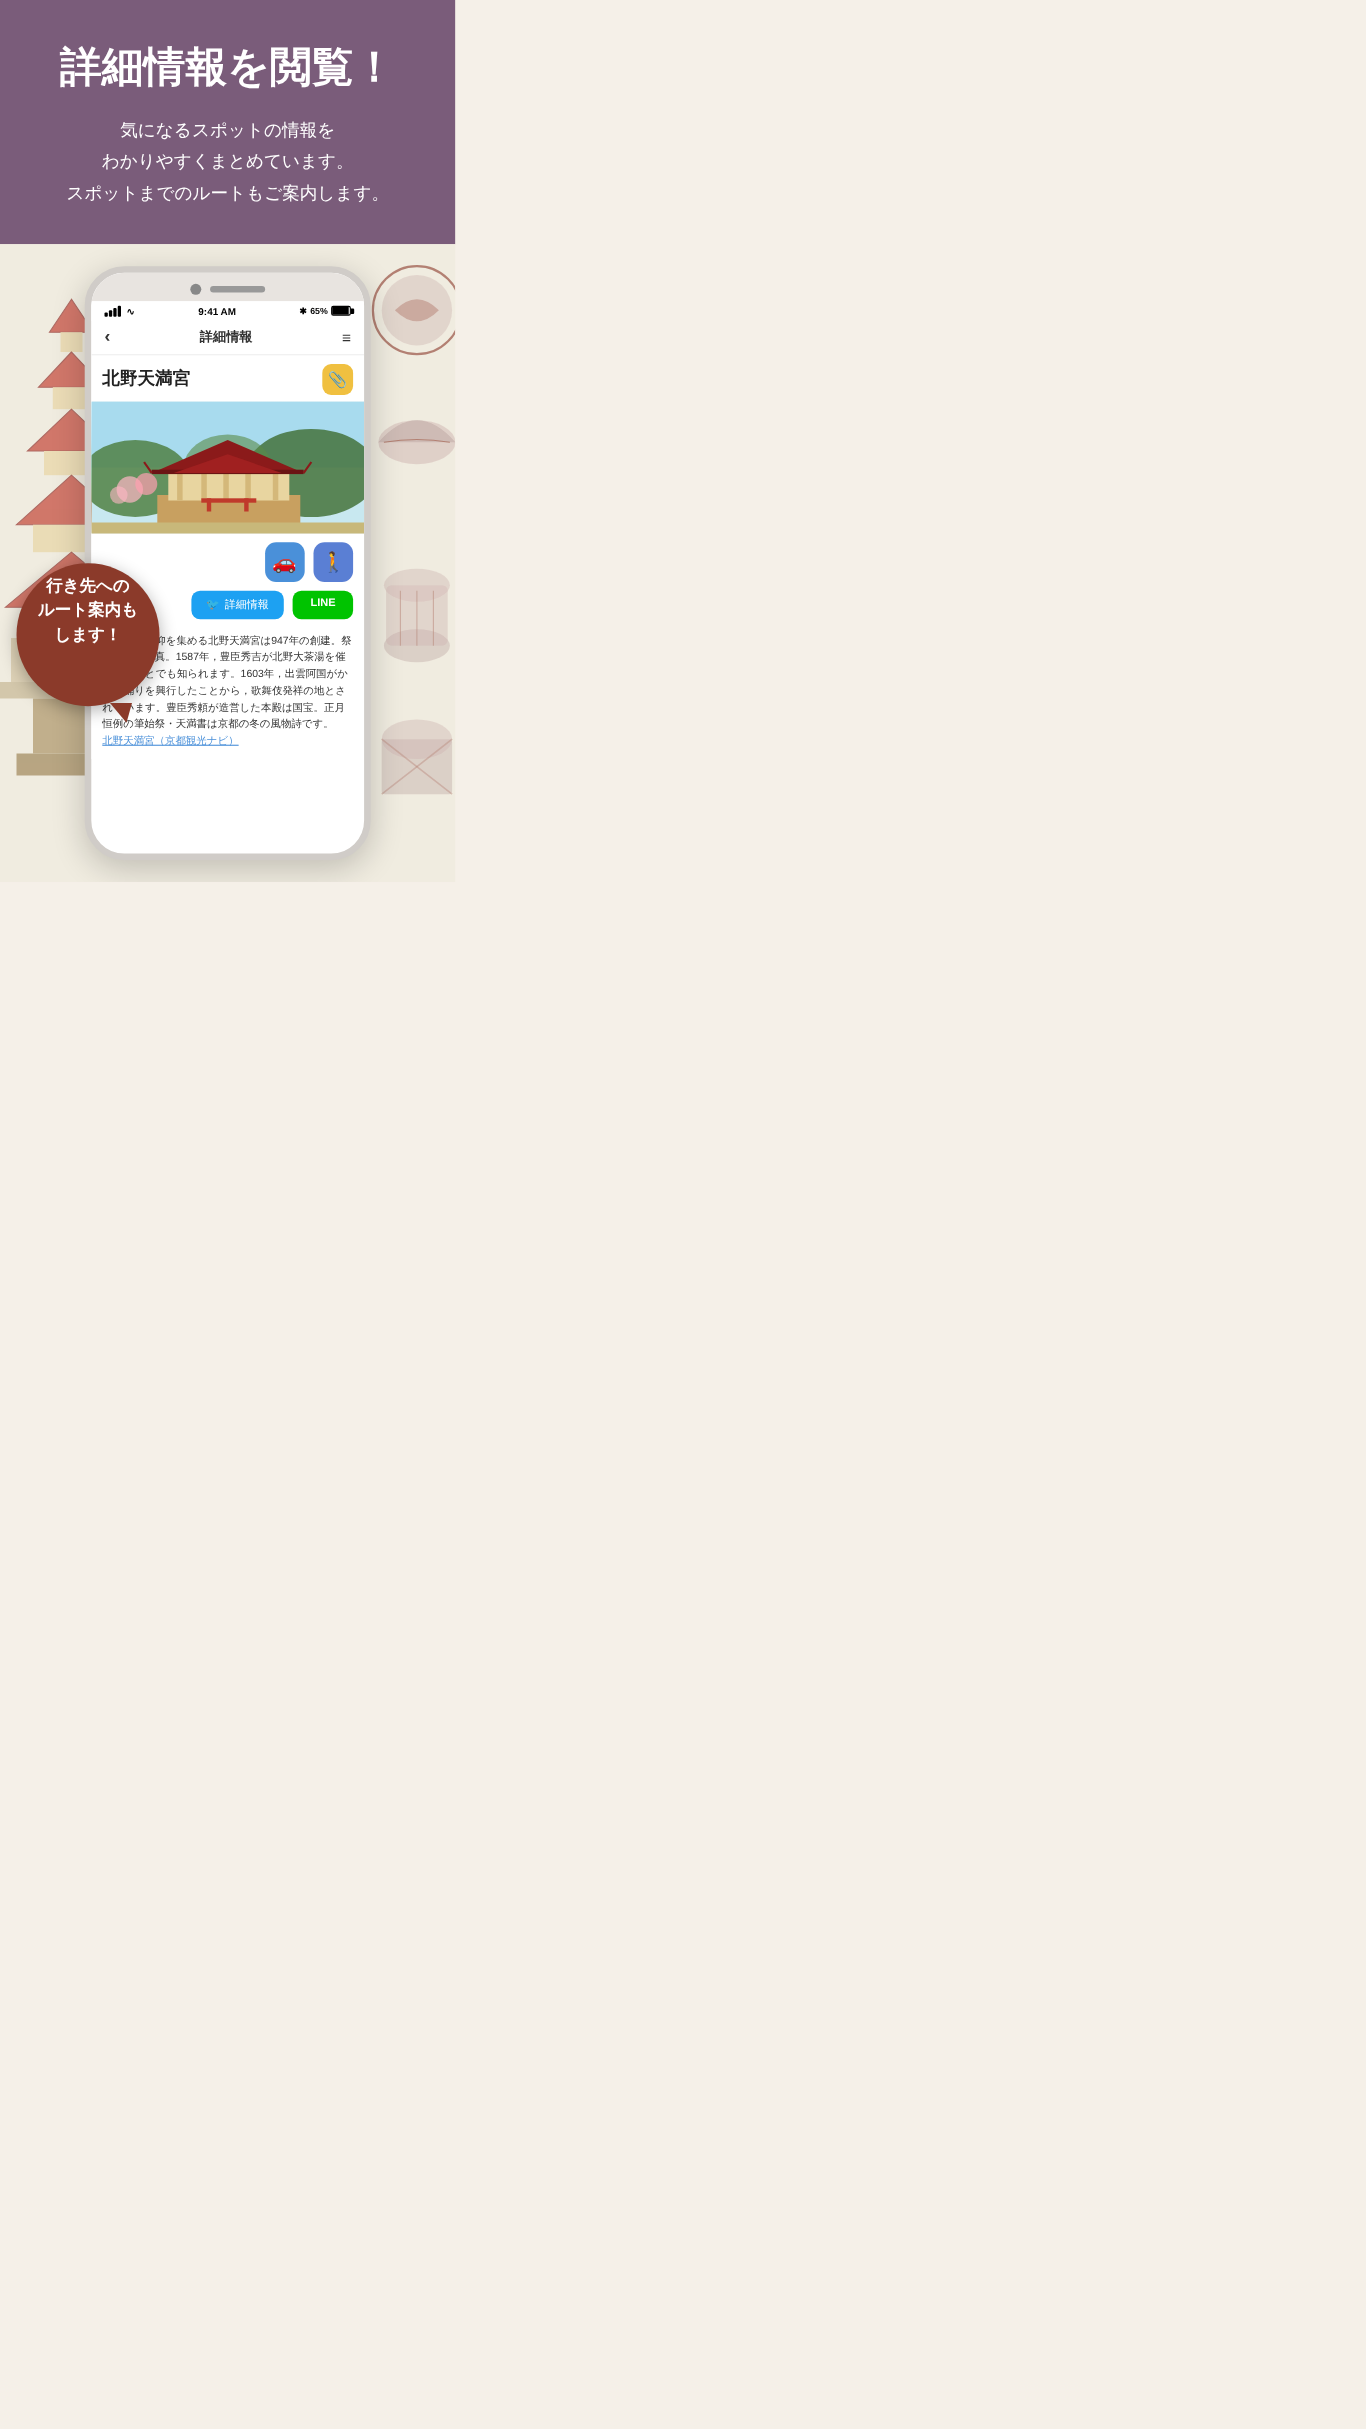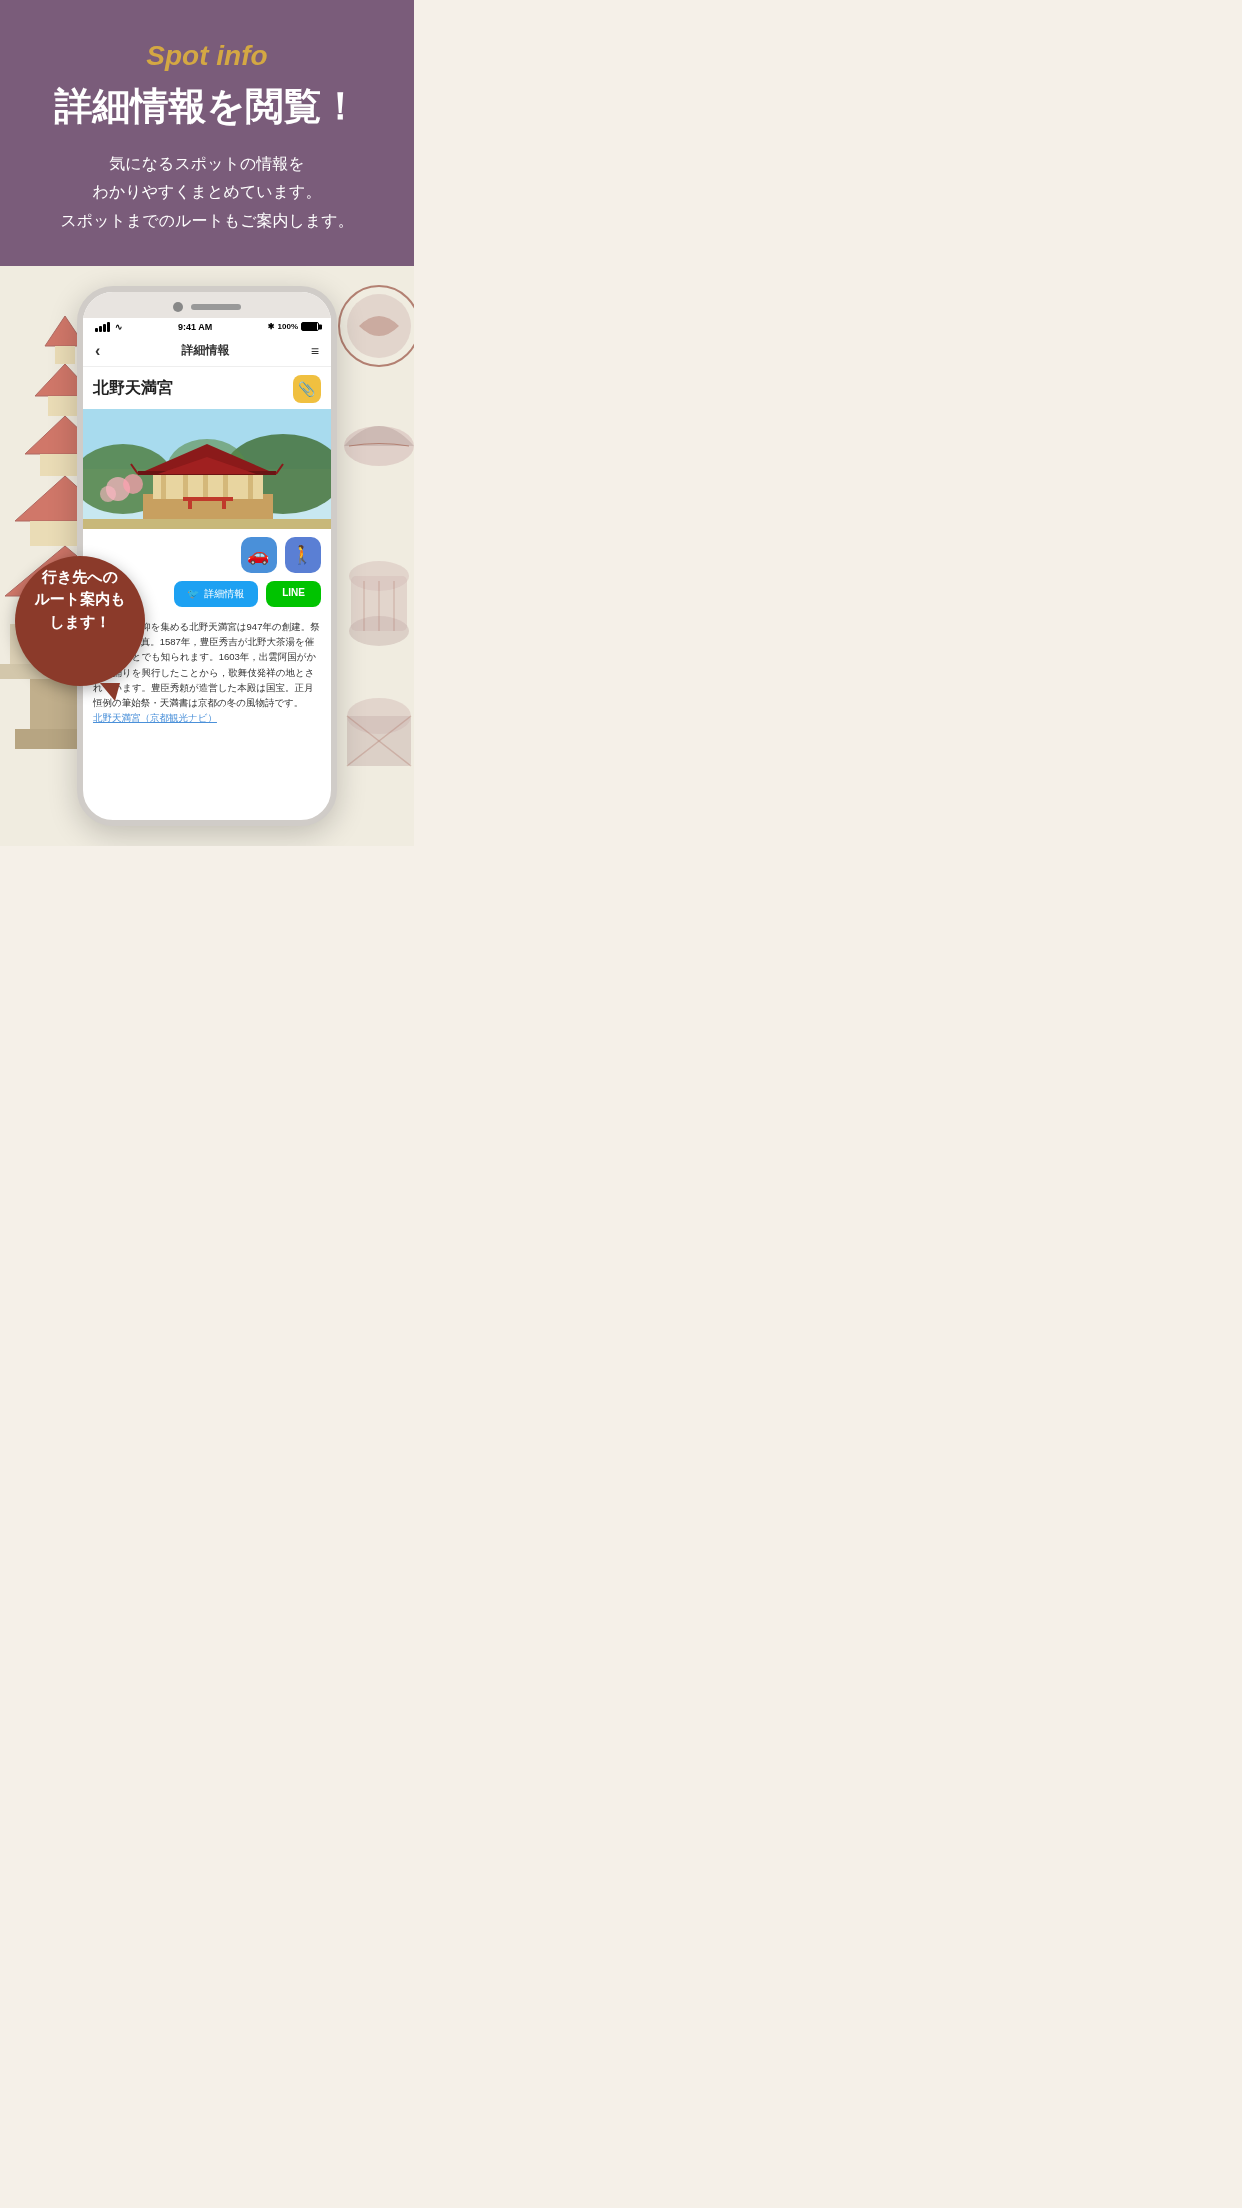--- a/index.html
+++ b/index.html
@@ -355,21 +355,20 @@
     .right-decor {
       position: absolute;
       right: 0;
       top: 0;
     }
   </style>
 </head>
 <body>
 
 <div class="top-section">
-  <div class="spot-info-title">Spot info</div>
   <div class="main-heading">詳細情報を閲覧！</div>
   <div class="sub-description">
     <span>気になるスポットの情報を</span><br>
     <span>わかりやすくまとめています。</span><br>
     <span>スポットまでのルートもご案内します。</span>
   </div>
 </div>
 
 <div class="phone-section">
 
@@ -445,21 +444,21 @@
             <div class="bar" style="height:4px"></div>
             <div class="bar" style="height:6px"></div>
             <div class="bar" style="height:8px"></div>
             <div class="bar" style="height:10px"></div>
           </div>
           <span class="wifi-icon">∿</span>
         </div>
         <span class="status-time">9:41 AM</span>
         <div class="status-right">
           <span>✱</span>
-          <span>100%</span>
+          <span>65%</span>
           <div class="battery-icon">
             <div class="battery-fill"></div>
             <div class="battery-tip"></div>
           </div>
         </div>
       </div>
 
       <div class="app-nav">
         <span class="nav-back">‹</span>
         <span class="nav-title">詳細情報</span>

